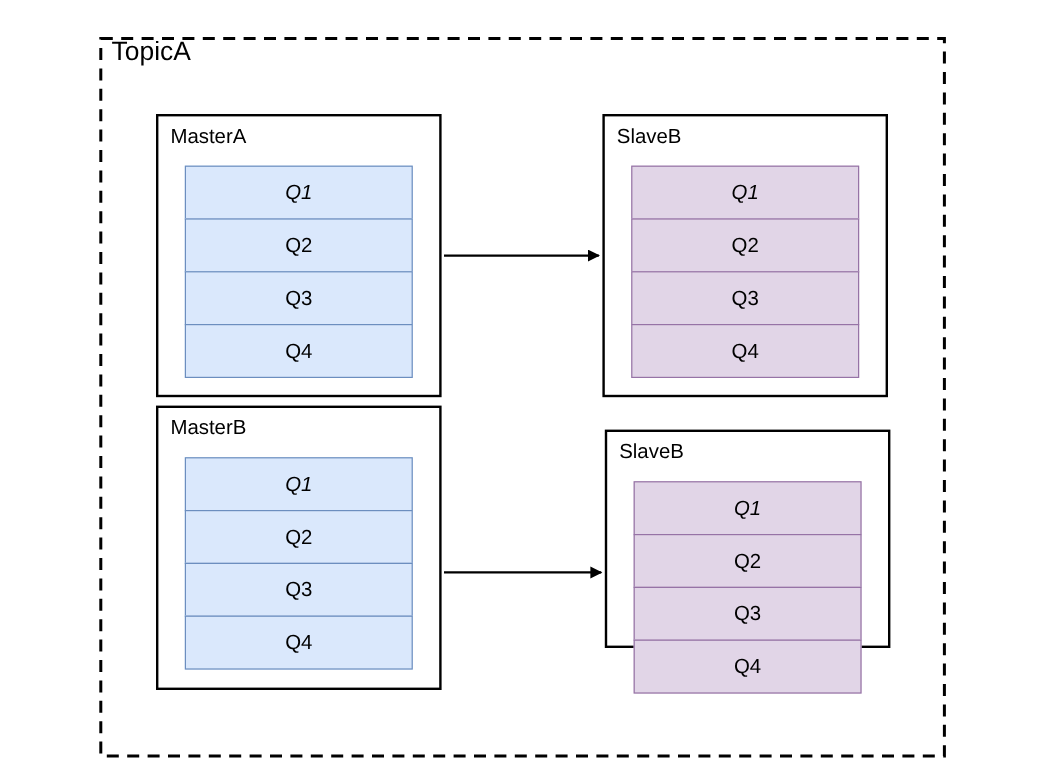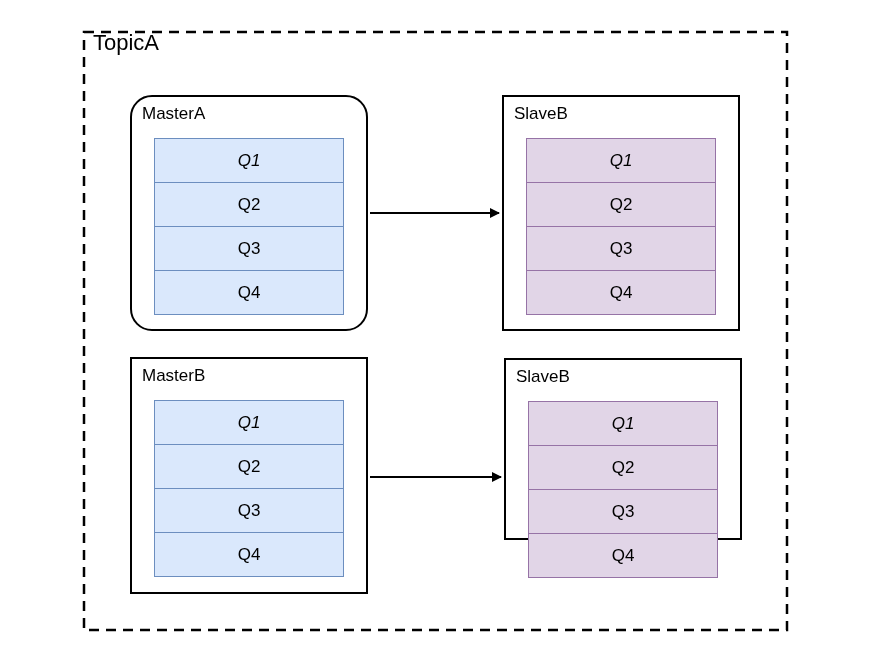--- a/index.html
+++ b/index.html
@@ -66,23 +66,23 @@
   }
   .q:first-child{margin-top:0;font-style:italic;}
   .master .q{
     background:var(--master-queue-fill);
     border:1px solid var(--master-queue-border);
   }
   .slave .q{
     background:var(--slave-queue-fill);
     border:1px solid var(--slave-queue-border);
   }
-  .pos-master-a{left:130px;top:95px;width:238px;height:236px;border-radius:22px;}
+  .pos-master-a{left:130px;top:95px;width:238px;height:236px;}
   .pos-slave-a{left:502px;top:95px;width:238px;height:236px;}
-  .pos-master-b{left:130px;top:357px;width:238px;height:237px;}
+  .pos-master-b{left:130px;top:338px;width:238px;height:237px;}
   .pos-slave-b{left:504px;top:358px;width:238px;height:182px;}
 </style>
 </head>
 <body>
 
 <div class="canvas">
 
   <svg class="overlay" width="876" height="652" viewBox="0 0 876 652">
     <defs>
       <marker id="arrowhead" markerWidth="12" markerHeight="12" refX="9" refY="5" orient="auto" markerUnits="userSpaceOnUse">

